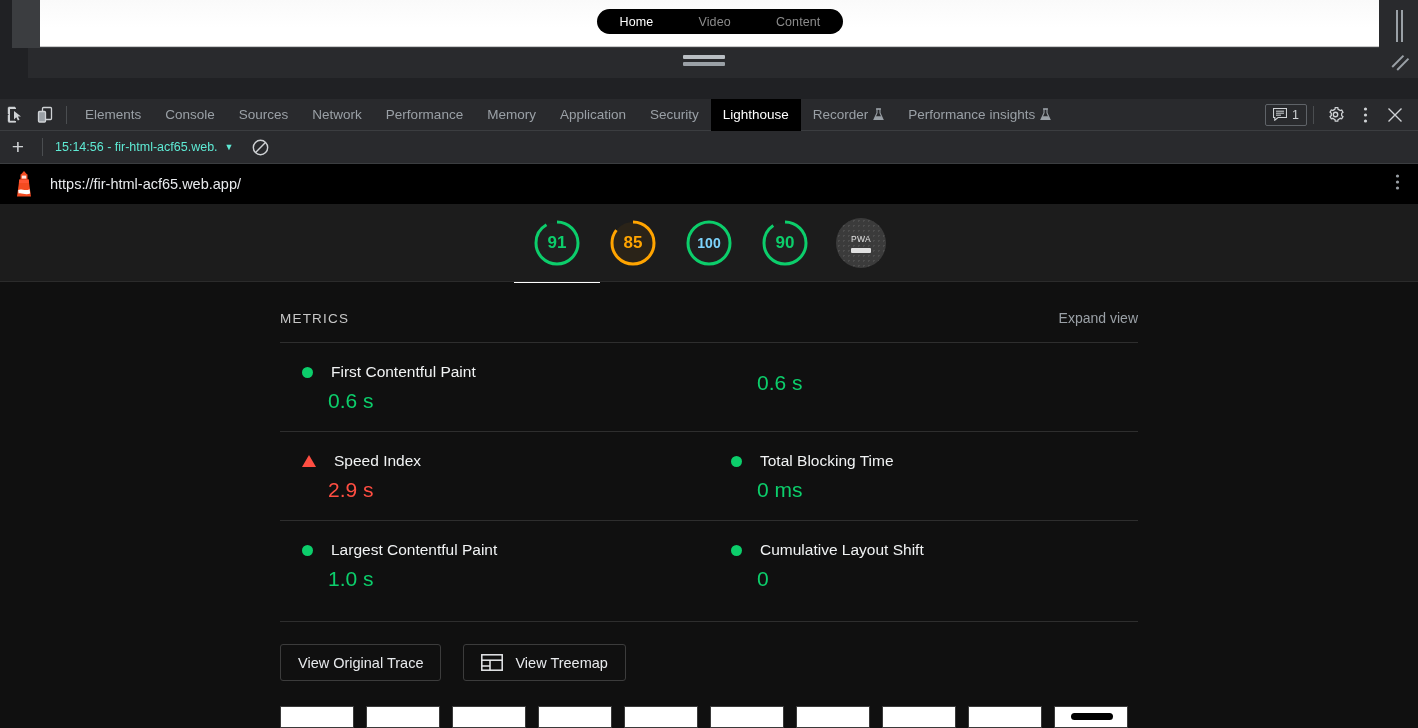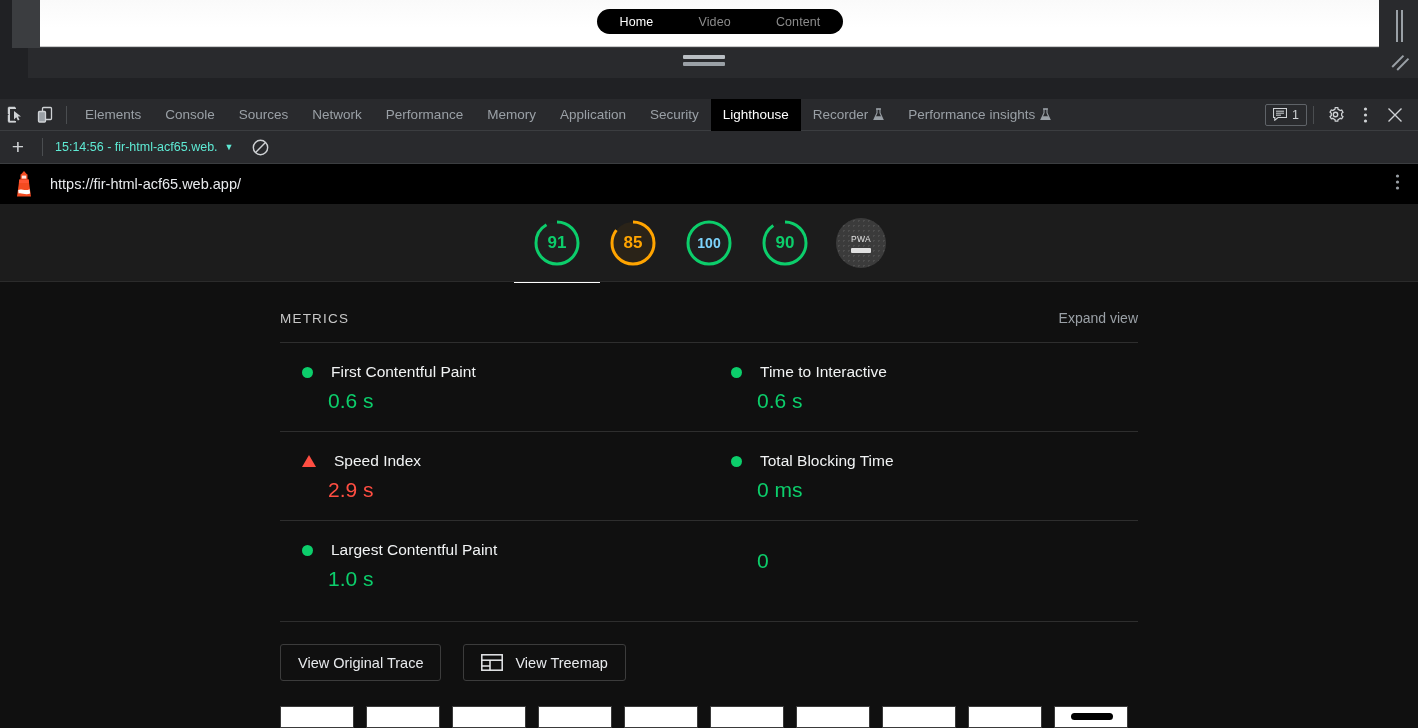--- a/index.html
+++ b/index.html
@@ -431,24 +431,20 @@
 
       <div class="metric-item">
         <div class="metric-head">
           <span class="dot-ok"></span>
           <span class="metric-label">First Contentful Paint</span>
         </div>
         <div class="metric-value val-ok">0.6 s</div>
       </div>
 
       <div class="metric-item">
-        <div class="metric-head">
-          <span class="dot-ok"></span>
-          <span class="metric-label">Time to Interactive</span>
-        </div>
         <div class="metric-value val-ok">0.6 s</div>
       </div>
 
       <div class="metric-item">
         <div class="metric-head">
           <span class="tri-fail"></span>
           <span class="metric-label">Speed Index</span>
         </div>
         <div class="metric-value val-fail">2.9 s</div>
       </div>
@@ -463,20 +459,24 @@
 
       <div class="metric-item">
         <div class="metric-head">
           <span class="dot-ok"></span>
           <span class="metric-label">Largest Contentful Paint</span>
         </div>
         <div class="metric-value val-ok">1.0 s</div>
       </div>
 
       <div class="metric-item">
+        <div class="metric-head">
+          <span class="dot-ok"></span>
+          <span class="metric-label">Cumulative Layout Shift</span>
+        </div>
         <div class="metric-value val-ok">0</div>
       </div>
 
     </div>
 
     <div id="actions-row">
       <button class="lh-btn">
         <span>View Original Trace</span>
       </button>
       <button class="lh-btn">

